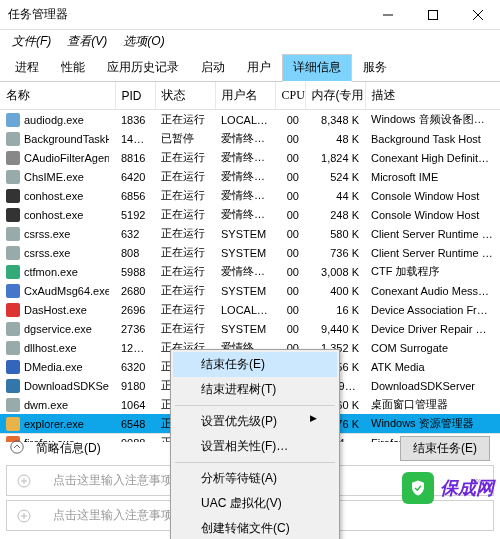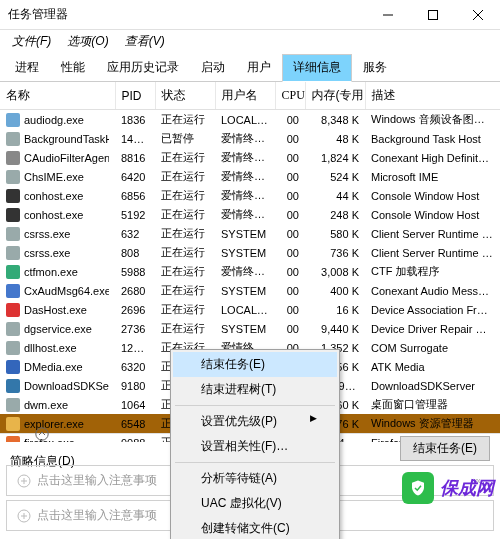--- a/index.html
+++ b/index.html
@@ -10,33 +10,33 @@
 .winbtn svg { width: 10px; height: 10px; }
 .menubar { height: 22px; display: flex; align-items: flex-end; padding: 0 4px; font-size: 12px; font-style: italic; }
 .menubar-item { padding: 2px 8px; }
 .tabs { display: flex; border-bottom: 1px solid #ccc; padding: 0 4px; margin-top: 2px; }
 .tab { padding: 4px 10px; font-size: 12px; border: 1px solid transparent; }
 .tab.active { border: 1px solid #ccc; border-bottom: 1px solid #fff; margin-bottom: -1px; background: #7dd3fc; }
 .table-container { height: 360px; overflow: hidden; position: relative; }
 table { border-collapse: collapse; width: 100%; table-layout: fixed; }
 th { text-align: left; font-weight: normal; font-size: 12px; padding: 5px 6px; border-bottom: 1px solid #e0e0e0; border-right: 1px solid #e8e8e8; white-space: nowrap; overflow: hidden; background:#fff; }
 td { font-size: 11px; padding: 2px 6px; white-space: nowrap; overflow: hidden; text-overflow: ellipsis; height: 19px; }
-tr.selected td { background: #a16207; }
+tr.selected td { background: #0ea5e9; }
 .num { text-align: right; }
 .proc-cell { display: flex; align-items: center; gap: 4px; overflow:hidden; }
 .pico { width: 14px; height: 14px; flex-shrink: 0; display: inline-block; border-radius: 2px; }
 .footer { position: absolute; bottom: 76px; left: 0; right: 0; height: 30px; border-top: 1px solid #e0e0e0; display:flex; align-items:center; justify-content:space-between; padding: 0 10px; }
-.fewer { display:flex; align-items:center; gap:12px;flex-direction:column; }
+.fewer { display:flex; gap:12px; }
 .endbtn { padding: 3px 12px; border: 1px solid #adadad; background:#e1e1e1; font-size:12px; cursor:default; }
 .context-menu { position: absolute; top: 349px; left: 170px; width: 170px; background: #f0f0f0; border: 1px solid #a0a0a0; box-shadow: 2px 2px 4px rgba(0,0,0,0.25); padding: 2px; z-index: 10; }
 .context-menu .mi { padding: 4px 20px 4px 28px; font-size: 12px; white-space: nowrap; }
 .context-menu .mi.hl { background: #cce8ff; }
 .context-menu .sep { height: 1px; background: #d0d0d0; margin: 3px 2px; }
 .search-strip { position:absolute; bottom:0; left:0; right:0; padding: 4px 6px; }
-.search-box { margin: 4px 0; border: 1px solid #d0d0d0; padding: 6px 10px; font-size: 12px; color: #999; display:flex; align-items:center; gap:6px; }
+.search-box { margin: 4px 0; border: 1px solid #d0d0d0; padding: 6px 10px; font-size: 12px; color: #999; display:flex; align-items:center; gap:22px; }
 .watermark { position:absolute; right: 6px; bottom: 35px; display:flex; align-items:center; gap:6px; z-index:20; }
 .wm-badge { width:32px; height:32px; background:#2dbd4b; border-radius:6px; display:flex; align-items:center; justify-content:center; }
 .wm-badge svg { width:18px; height:18px; }
 .wm-text { font-size: 18px; font-weight: bold; color: #6d28d9; font-style: italic; }
 </style>
 </head>
 <body>
 
 <div class="titlebar">
   <span>任务管理器</span>
@@ -55,22 +55,22 @@
         <svg viewBox="0 0 10 10">
           <line x1="0" y1="0" x2="10" y2="10" stroke="#000"></line>
           <line x1="10" y1="0" x2="0" y2="10" stroke="#000"></line>
         </svg>
       </div>
   </div>
 </div>
 
 <div class="menubar" id="menubar">
     <span class="menubar-item">文件(F)</span>
+    <span class="menubar-item">查看(V)</span>
     <span class="menubar-item">选项(O)</span>
-    <span class="menubar-item">查看(V)</span>
   </div>
 
 <div class="tabs" id="tabs">
     <div class="tab">进程</div>
     <div class="tab">性能</div>
     <div class="tab">应用历史记录</div>
     <div class="tab">启动</div>
     <div class="tab">用户</div>
     <div class="tab active">详细信息</div>
     <div class="tab">服务</div>

